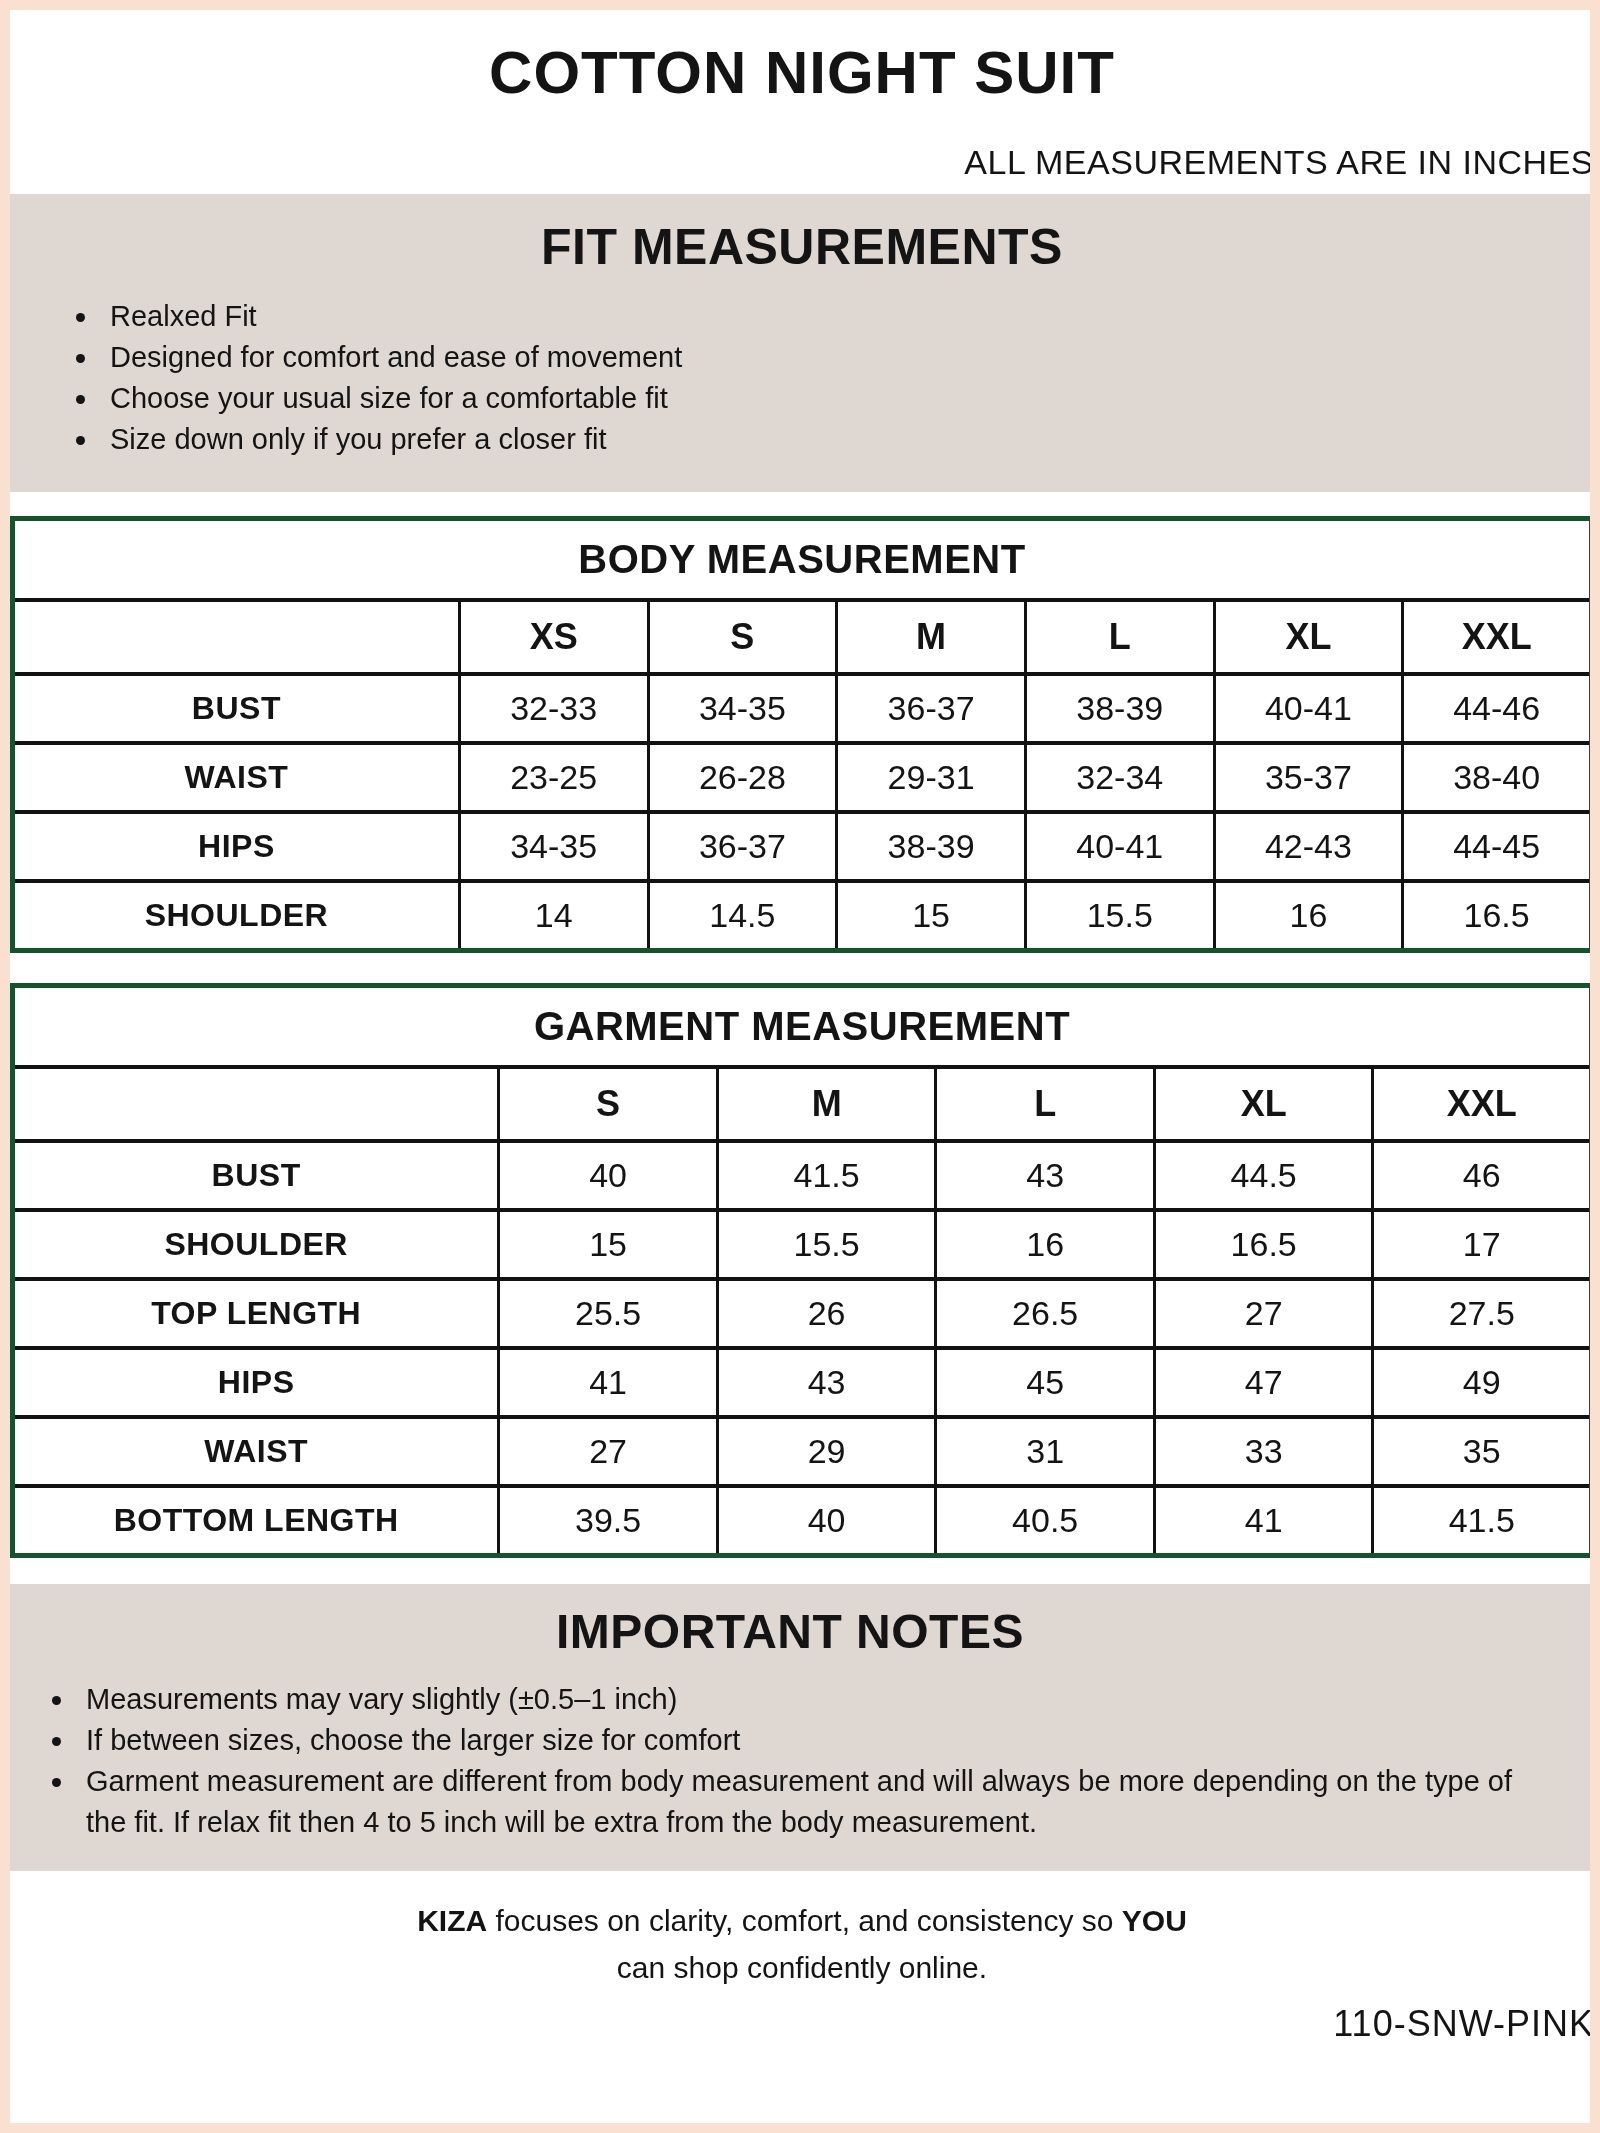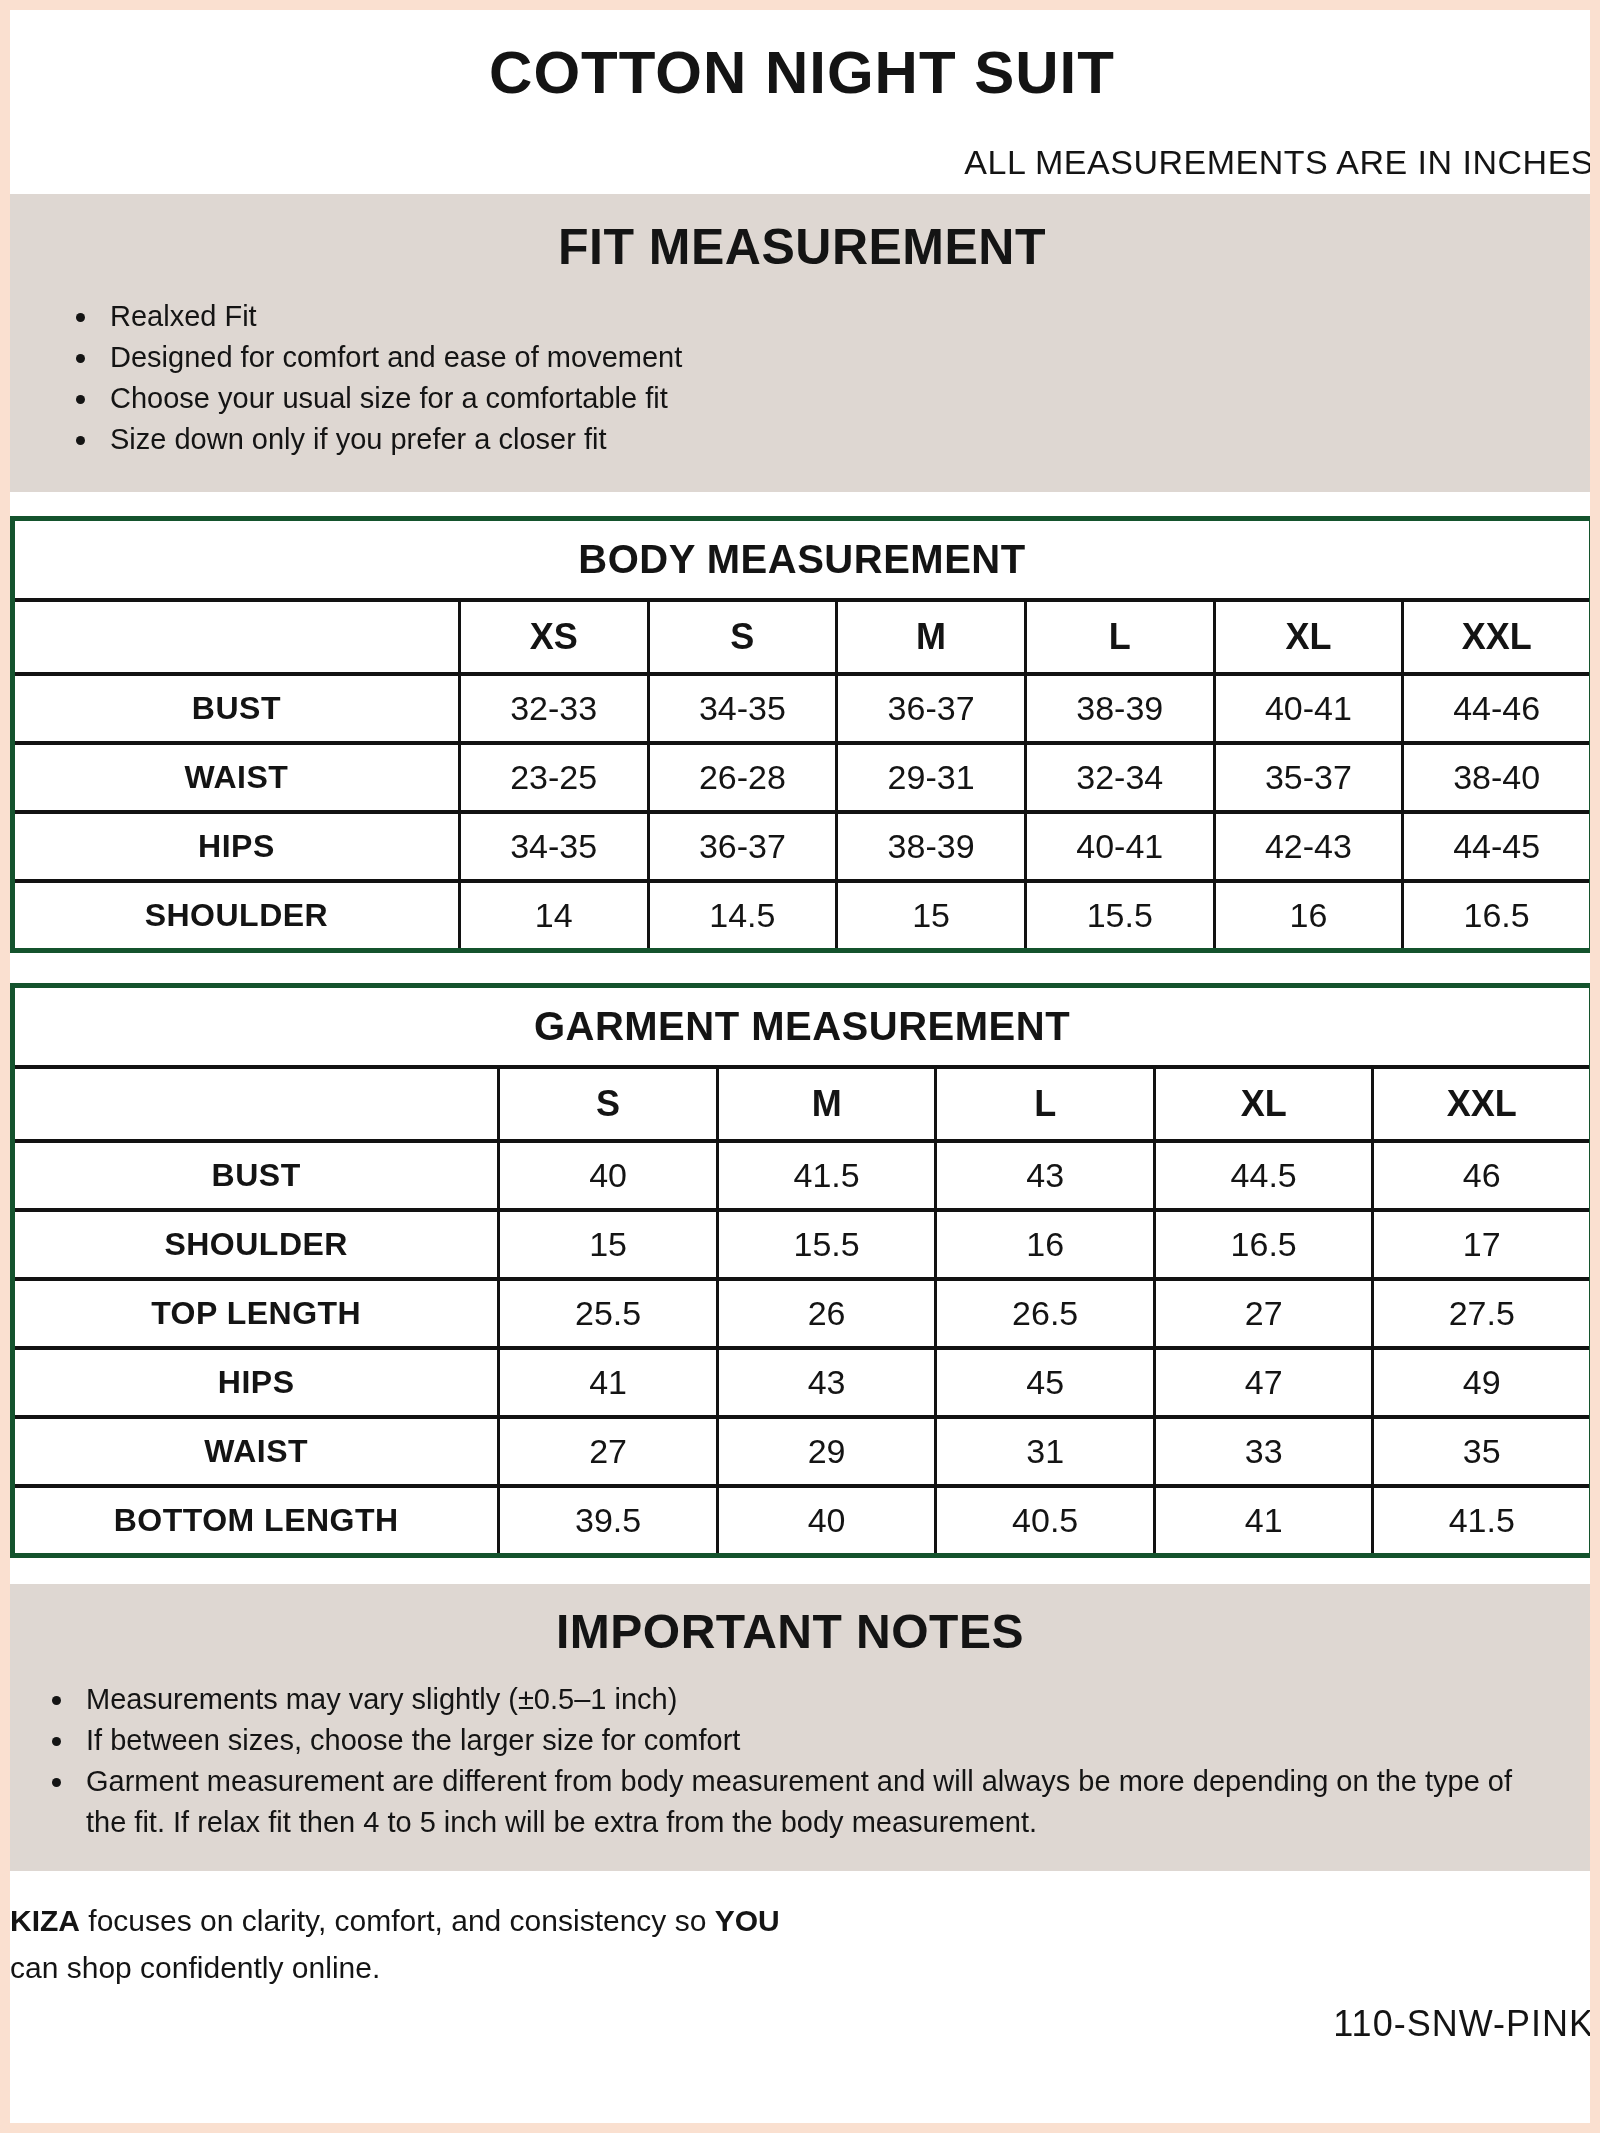--- a/index.html
+++ b/index.html
@@ -63,42 +63,42 @@
     background:#fbe1d1;padding:13px 0;
     font-size:32px;font-weight:700;letter-spacing:0.5px;
   }
   td.val{
     padding:13px 0;font-size:34px;font-weight:400;
   }
   .body-table col.c-label{width:28.3%;}
   .garment-table col.c-label{width:30.8%;}
 
   .footer-line{
-    font-size:30px;line-height:47px;margin:0;
+    text-align:center;font-size:30px;line-height:47px;margin:0;
   }
   .footer-block{margin-top:26px;}
   .b{font-weight:700;}
   .product-code{
     margin-top:12px;text-align:right;
     font-size:36px;letter-spacing:1px;
   }
 </style>
 </head>
 <body>
 
 <div class="page">
   <div class="content">
 
     <h1 class="main-title">COTTON NIGHT SUIT</h1>
 
     <div class="units-note">ALL MEASUREMENTS ARE IN INCHES</div>
 
     <section class="panel">
       <div class="panel-inner">
-        <h2>FIT MEASUREMENT</h2>
+        <h2>FIT MEASUREMENTS</h2>
         <ul>
           <li>Realxed Fit</li>
           <li>Designed for comfort and ease of movement</li>
           <li>Choose your usual size for a comfortable fit</li>
           <li>Size down only if you prefer a closer fit</li>
         </ul>
       </div>
     </section>
 
     <table class="size-table body-table">

